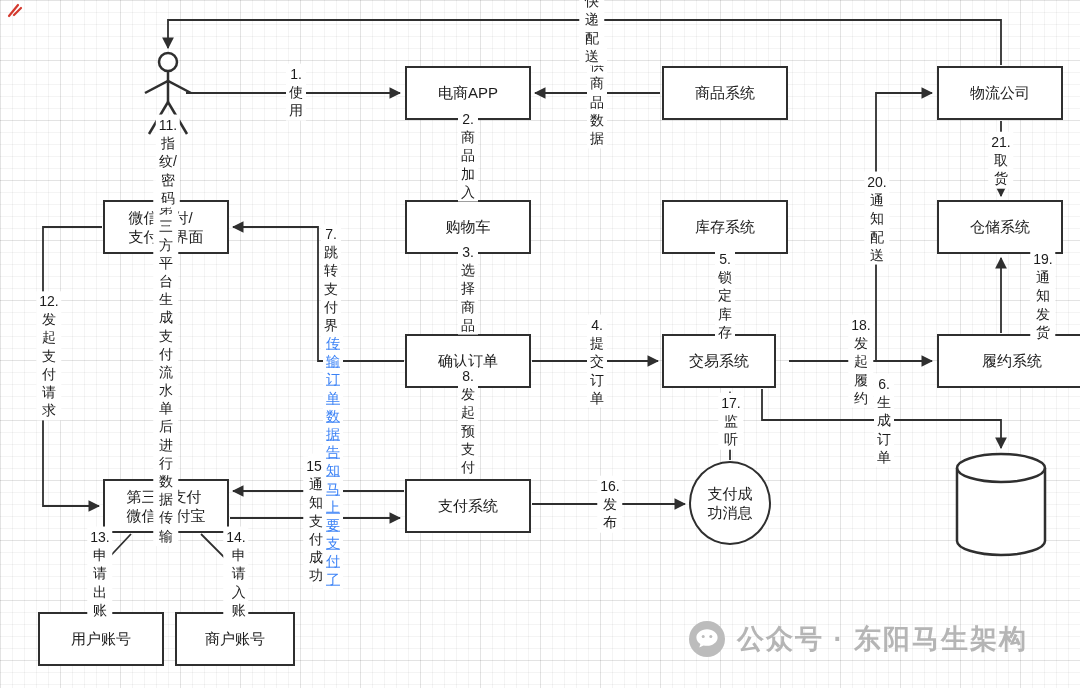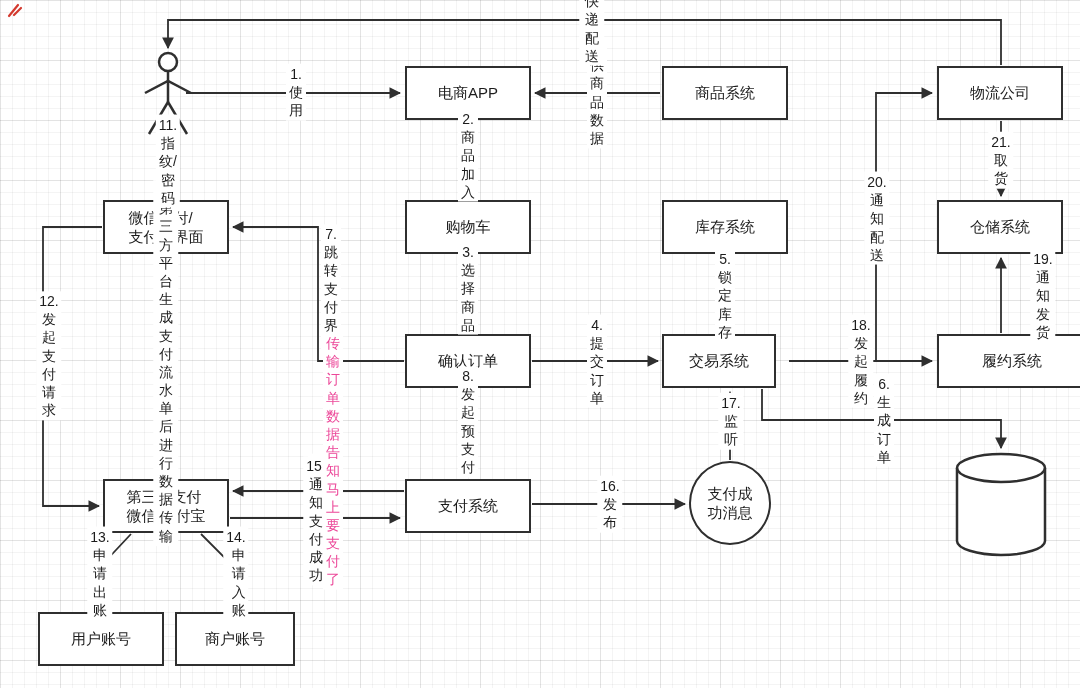--- a/index.html
+++ b/index.html
@@ -140,21 +140,32 @@
       <div class="edge-label" style="left: 100px; top: 573px;">13.申请出账</div>
       <div class="edge-label" style="left: 236px; top: 573px; text-align: right;">14.申请入账</div>
       <div class="edge-label" style="left: 316px; top: 521px;">15.通知支付成功</div>
       <div class="edge-label" style="left: 610px; top: 504px;">16.发布</div>
       <div class="edge-label" style="left: 731px; top: 421px;">17.监听</div>
       <div class="edge-label" style="left: 861px; top: 361px;">18.发起履约</div>
       <div class="edge-label" style="left: 1043px; top: 295px;">19.通知发货</div>
       <div class="edge-label" style="left: 877px; top: 218px;">20.通知配送</div>
       <div class="edge-label" style="left: 1001px; top: 160px;">21.取货</div>
       <div class="edge-label" style="left: 592px; top: 19px;">22.快递配送</div>
-      <div class="edge-label" style="left: 333px; top: 461px; color: #ec4899;">传输订单数据告知马上要支付了</div>
+      <div class="edge-label" style="left: 333px; top: 461px; color: #3b82f6; text-decoration: underline;">传输订单数据告知马上要支付了</div>
     </div>
 
   <svg class="pen-mark" width="20" height="18" xmlns="http://www.w3.org/2000/svg">
     <path d="M3,14 L12,3 M8,13 L15,6" stroke="#d43a2f" stroke-width="2.2" fill="none" stroke-linecap="round"></path>
   </svg>
 
+  <div class="watermark">
+    <span class="wm-icon">
+      <svg width="38" height="38" viewBox="0 0 38 38" xmlns="http://www.w3.org/2000/svg">
+        <circle cx="19" cy="19" r="18" fill="#bcbcbc"></circle>
+        <path d="M19 9.2c-5.9 0-10.6 3.7-10.6 8.3 0 2.7 1.6 5 4 6.5l-1.1 3.6 4.2-2.2c1.1.3 2.3.4 3.5.4 5.9 0 10.6-3.7 10.6-8.3S24.9 9.2 19 9.2z" fill="#ffffff"></path>
+        <circle cx="15.2" cy="16.6" r="1.5" fill="#bcbcbc"></circle>
+        <circle cx="22.8" cy="16.6" r="1.5" fill="#bcbcbc"></circle>
+      </svg>
+    </span>
+    <span class="wm-text">公众号 · 东阳马生架构</span>
+  </div>
 
 </div>
 
 </body></html>

